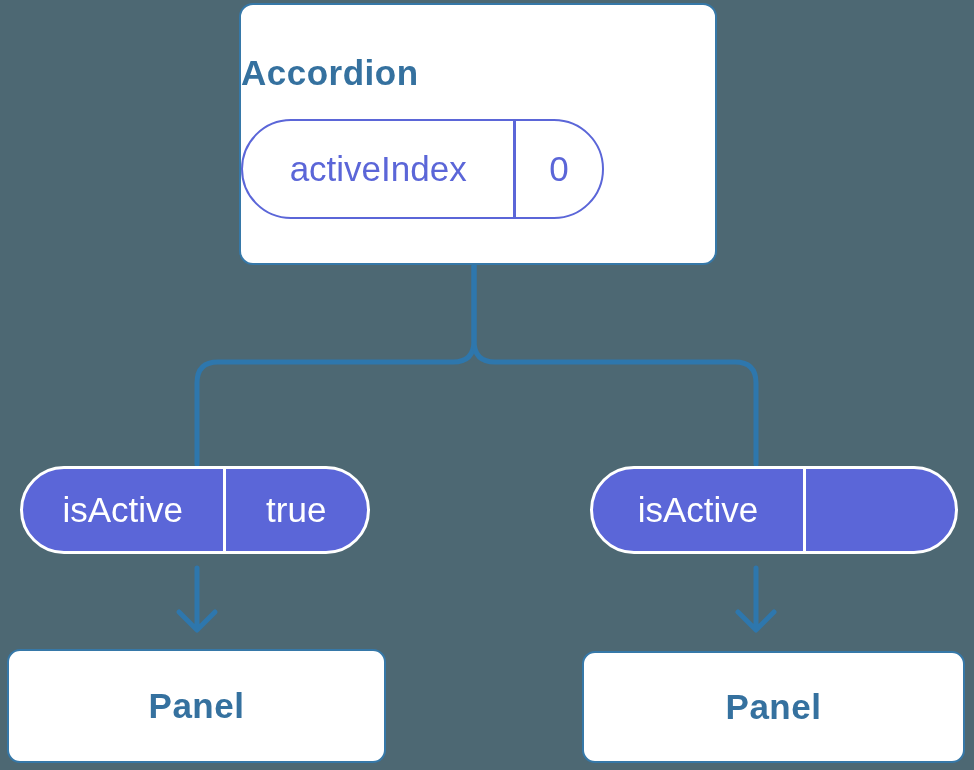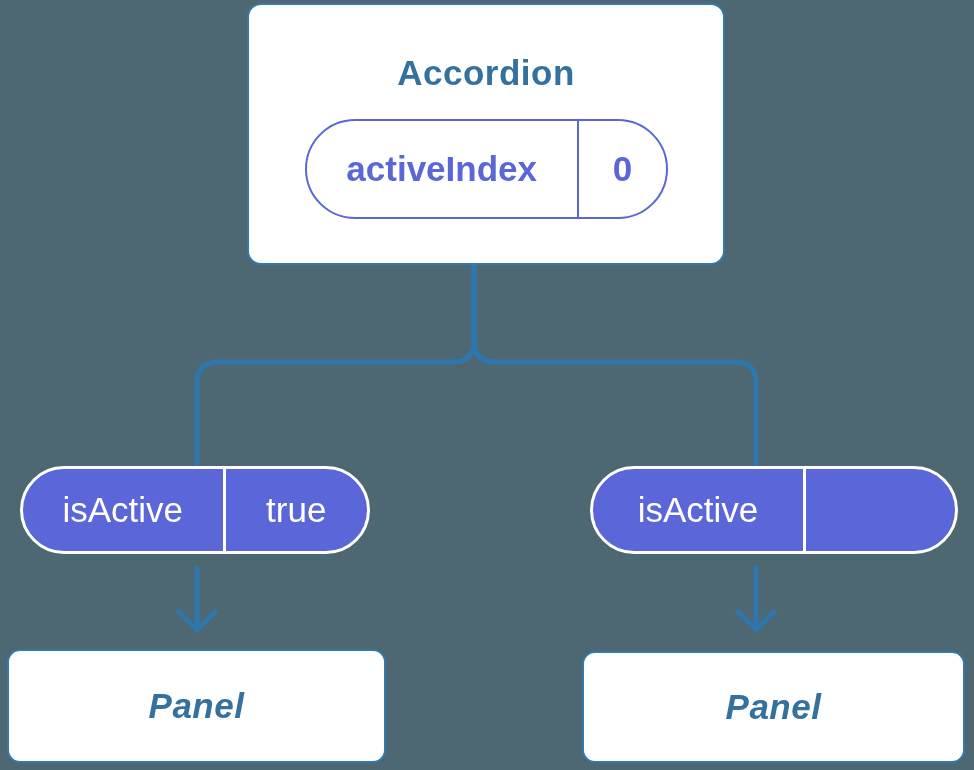--- a/index.html
+++ b/index.html
@@ -13,52 +13,52 @@
     position:relative;width:974px;height:770px;margin:0 auto;
     background:var(--bg);overflow:hidden;
   }
   .svg-layer{position:absolute;left:0;top:0;width:974px;height:770px;pointer-events:none;}
   .svg-layer path{stroke:var(--line);stroke-width:5;fill:none;stroke-linecap:round;stroke-linejoin:round;}
 
   .card{
     position:absolute;background:var(--card-bg);
     border:2.5px solid var(--card-border);border-radius:14px;
   }
-  .accordion-card{left:247px;top:3px;width:478px;height:262px;
-    display:flex;flex-direction:column;align-items:center;}
+  .accordion-card{left:239px;top:3px;width:478px;height:262px;
+    display:flex;flex-direction:column;}
   .card-title{
     margin-top:49px;font-size:35px;line-height:38px;font-weight:600;
     color:var(--text-blue);letter-spacing:.5px;
   }
   .prop-pill{
     margin-top:27px;width:363px;height:100px;
     border:2.5px solid var(--purple);border-radius:60px;
     display:flex;align-items:stretch;overflow:hidden;background:var(--card-bg);
     color:var(--purple);font-size:35px;
   }
-  .prop-pill .sect{display:flex;align-items:center;justify-content:center;font-weight:bold;}
+  .prop-pill .sect{display:flex;align-items:center;justify-content:center;}
   .prop-pill .sect.name{flex:1 1 auto;}
   .prop-pill .sect.val{width:24%;}
   .prop-pill .divider{width:2.5px;background:var(--purple);}
 
   .state-pill{
     position:absolute;height:88px;background:var(--purple);
     border:3px solid #ffffff;border-radius:60px;
     display:flex;align-items:stretch;overflow:hidden;
     color:var(--pill-text);font-size:35px;z-index:2;
   }
   .state-pill .sect{display:flex;align-items:center;justify-content:center;}
   .state-pill .sect.name{width:58%;}
   .state-pill .sect.val{flex:1 1 auto;}
   .state-pill .divider{width:3px;background:#ffffff;}
   .pill-left{left:20px;top:466px;width:350px;}
   .pill-right{left:590px;top:466px;width:368px;}
 
   .panel-card{display:flex;align-items:center;justify-content:center;
-    font-size:35px;font-weight:600;color:var(--text-blue);letter-spacing:.5px;border-radius:13px;font-style:italic;}
+    font-size:35px;font-weight:600;color:var(--text-blue);letter-spacing:.5px;border-radius:13px;}
   .panel-left{left:7px;top:649px;width:379px;height:114px;}
   .panel-right{left:582px;top:651px;width:383px;height:112px;}
 </style>
 </head>
 <body>
 
 <div class="stage">
 
   <svg class="svg-layer" viewBox="0 0 974 770">
     <path d="M474 266 L474 341 Q474 362 453 362 L218 362 Q197 362 197 383 L197 464"></path>

